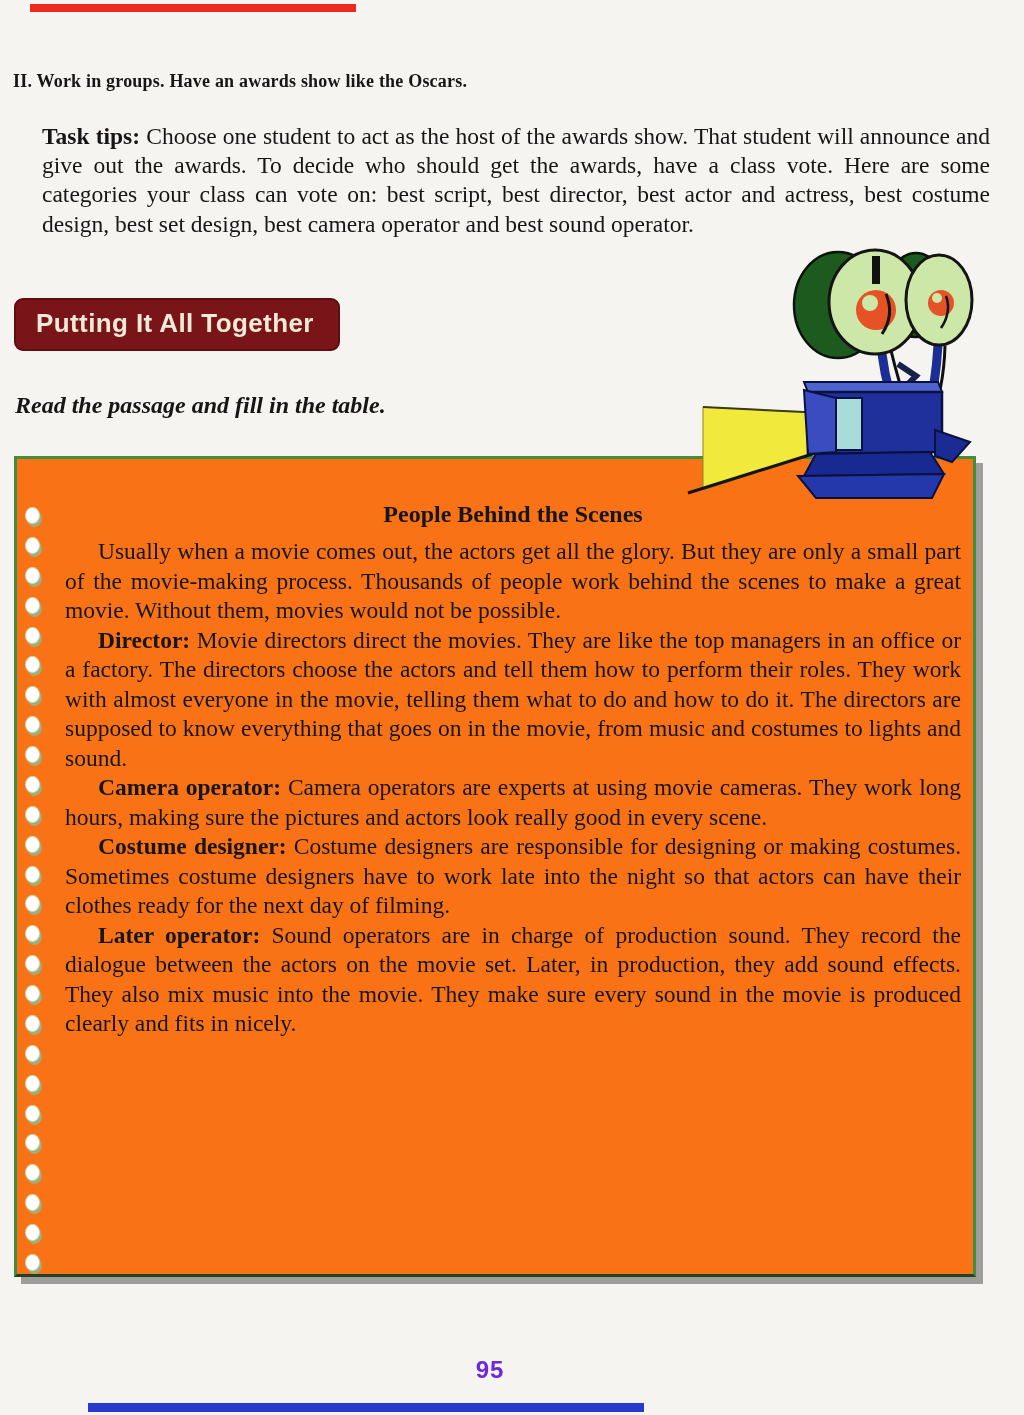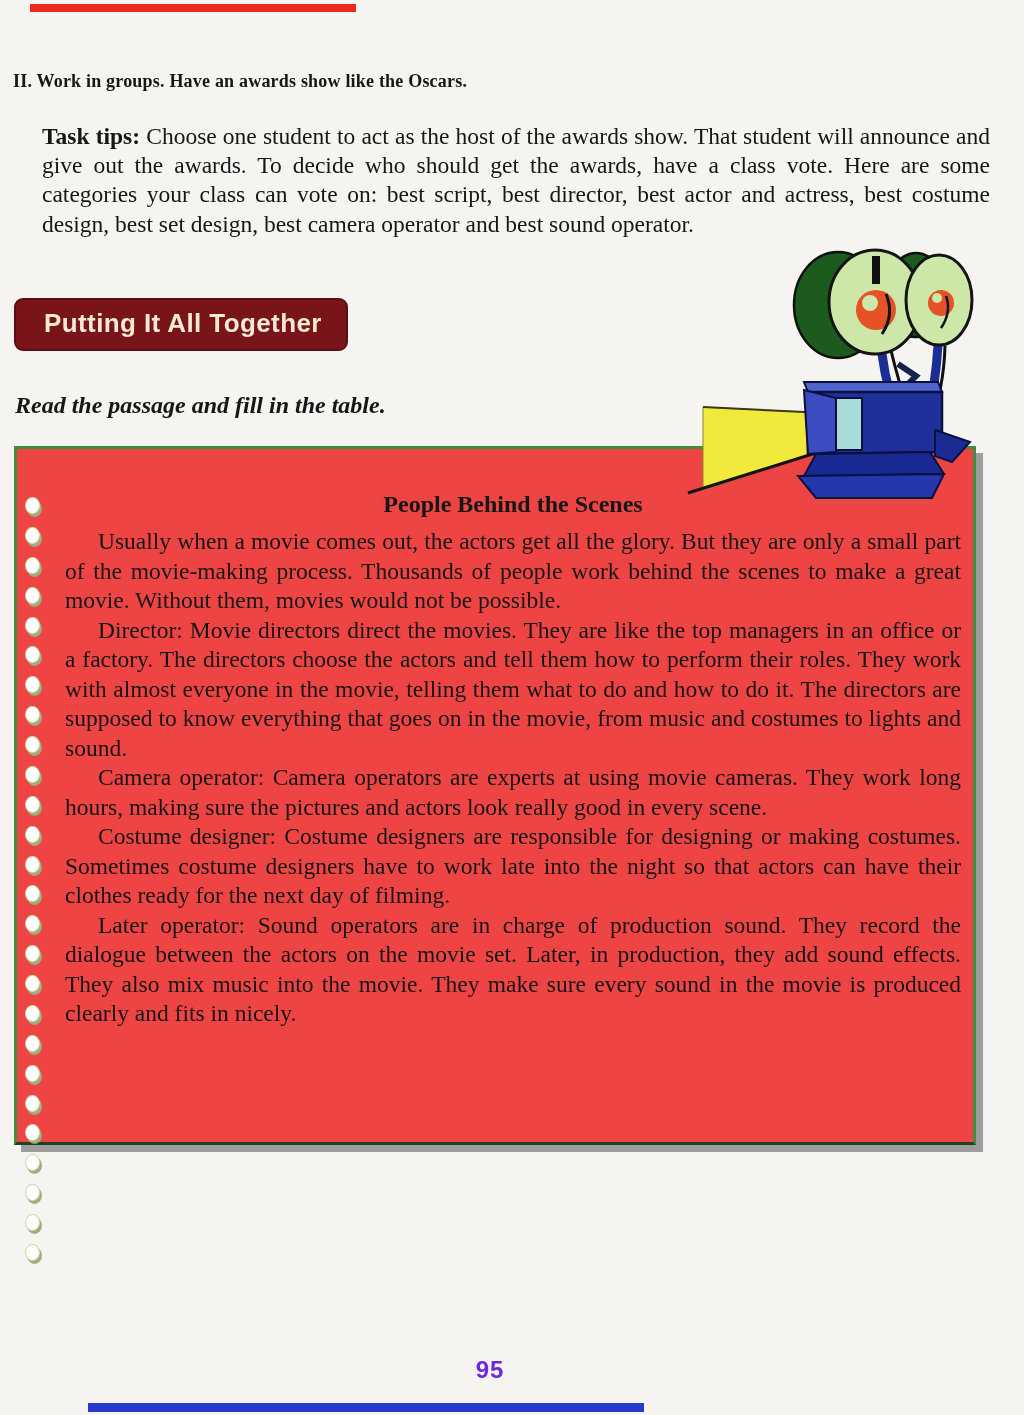--- a/index.html
+++ b/index.html
@@ -21,34 +21,34 @@
   .task-tips{
     position:absolute;left:42px;top:98px;width:948px;
     font-size:23.5px;line-height:29.4px;text-align:justify;
   }
   .task-tips .lead{font-weight:bold;}
 
   .banner{
     position:absolute;left:14px;top:298px;
     background:#791418;color:#f2e9d6;
     border:2px solid #5d0e10;border-radius:9px;
-    padding:8px 24px 10px 28px;
+    padding:8px 24px 10px 20px;
     font-family:"Liberation Sans", sans-serif;
     font-size:26px;font-weight:bold;letter-spacing:.4px;
   }
   .instruction{
     position:absolute;left:15px;top:368px;width:700px;
     font-size:24px;font-weight:bold;font-style:italic;
   }
 
   
   .panel{
-    position:absolute;left:14px;top:446px;width:962px;height:699px;
+    position:absolute;left:14px;top:456px;width:962px;height:821px;
     box-sizing:border-box;
-    background:#ef4444;
+    background:#f97316;
     border:3px solid #3f8f3f;border-bottom-color:#23421f;
     box-shadow:7px 7px 0 rgba(128,128,128,.75);
     z-index:1;
   }
   .sprockets{
     position:absolute;left:8px;top:48px;width:18px;height:764px;
     display:flex;flex-direction:column;justify-content:space-between;
   }
   .sprocket{
     width:13px;height:15px;border-radius:50%;
@@ -57,21 +57,21 @@
   }
   .passage-title{
     position:absolute;left:48px;top:42px;width:896px;
     text-align:center;font-size:24px;font-weight:bold;
   }
   .passage-body{
     position:absolute;left:48px;top:78px;width:896px;
     font-size:23.5px;line-height:29.5px;text-align:justify;
   }
   .passage-body p{margin:0;text-indent:33px;}
-  .passage-body .lead{font-weight:normal;}
+  .passage-body .lead{font-weight:bold;}
 
   
   .projector{
     position:absolute;left:686px;top:246px;width:292px;height:256px;z-index:3;
   }
 
   .page-number{
     position:absolute;left:0;top:1356px;width:980px;text-align:center;
     font-family:"Liberation Sans", sans-serif;
     font-size:24px;font-weight:bold;color:#6d28d9;letter-spacing:1px;

